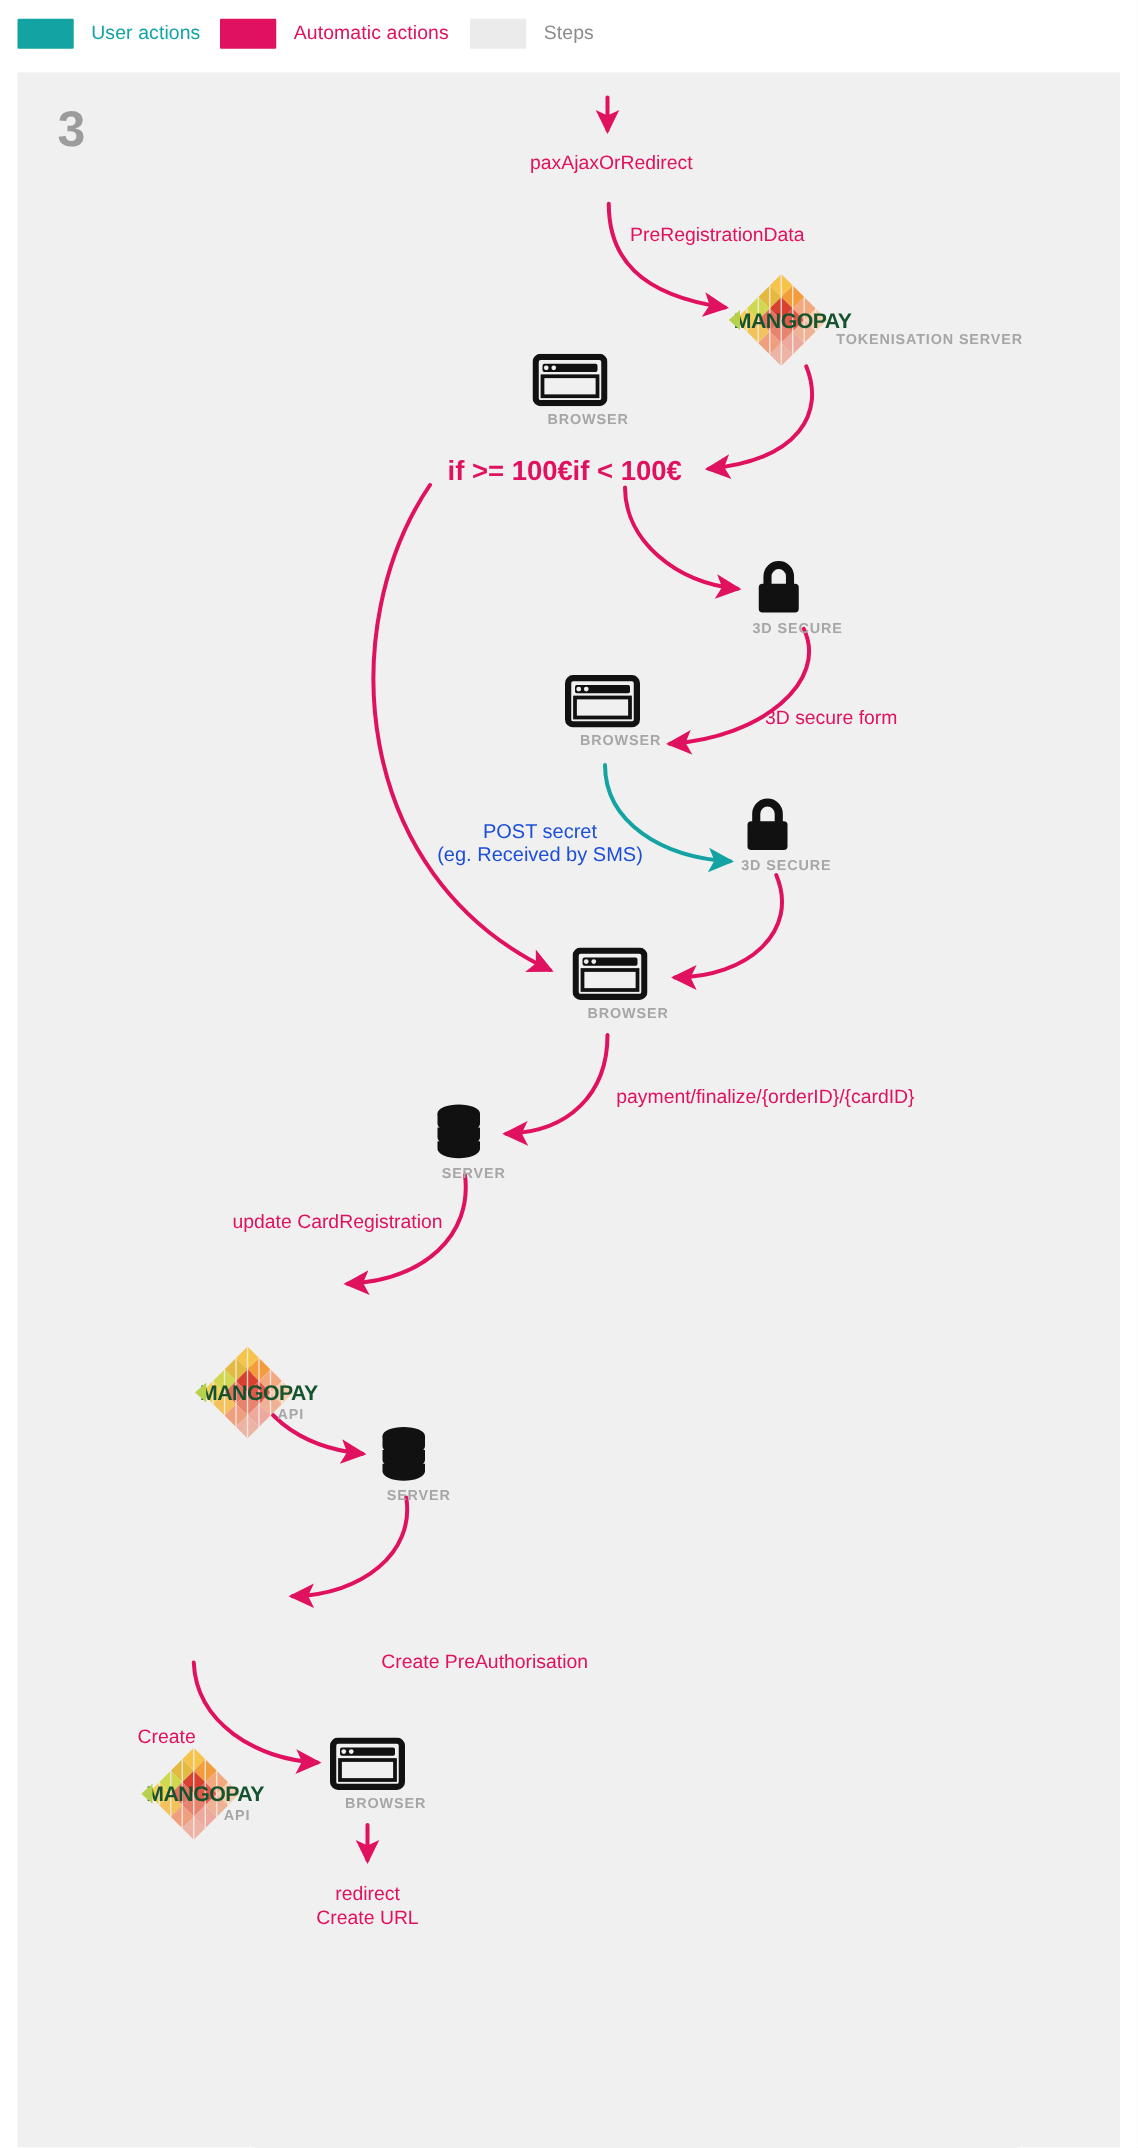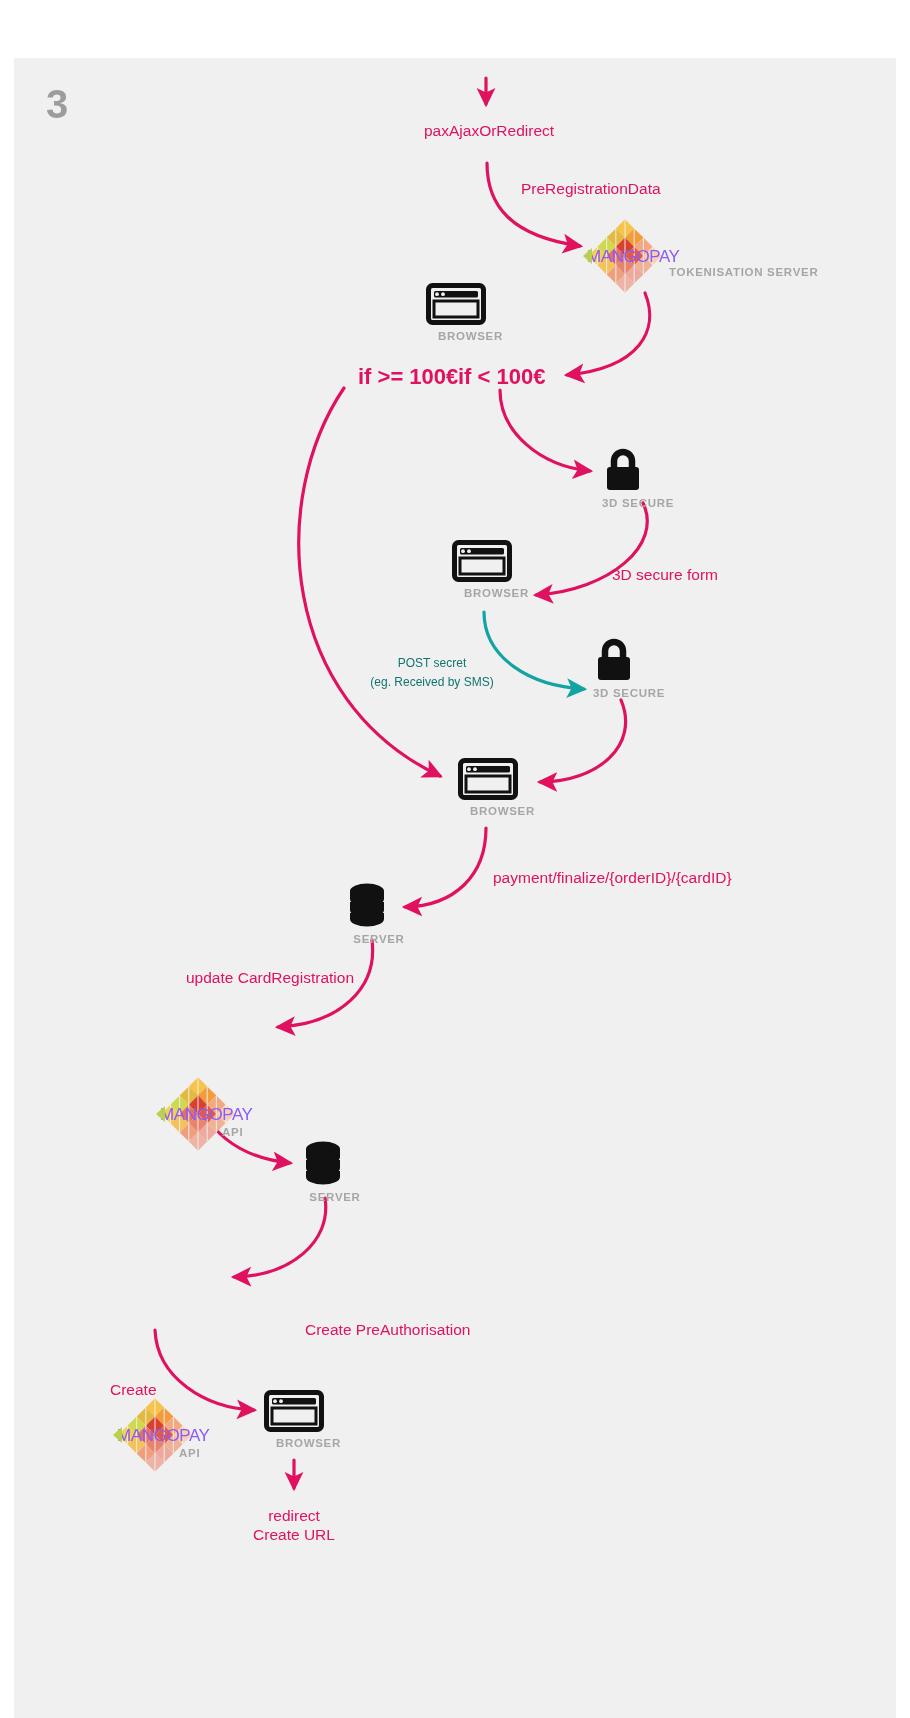--- a/index.html
+++ b/index.html
@@ -52,40 +52,58 @@
   
   .lock-ico{ display:block; }
   
   .server-ico{ display:block; }
 
   
   .mp{ position:relative; }
   .mp-diamond{ position:absolute; left:0; top:0; }
   .mp-word{
     position:absolute; left:0; width:100%;
-    text-align:center; font-weight:normal; color:#8b5cf6;
+    text-align:center; font-weight:bold; color:#14532d;
     font-family:"Liberation Sans", sans-serif;
     letter-spacing:-0.4px; line-height:1;
     white-space:nowrap;
   }
   .mp-caret{ position:absolute; }
 
   
   .lbl{ position:absolute; white-space:nowrap; line-height:1.26; }
   .lbl-auto{ color:#e0115f; font-size:15.5px; }
-  .lbl-user{ color:#0f766e; font-size:12px; }
+  .lbl-user{ color:#1d4ed8; font-size:16px; }
   .lbl-cond{ color:#e0115f; font-size:22px; font-weight:bold; }
   .lbl-sub{ position:absolute; font-size:11.5px; font-weight:bold; color:#a6a6a6; letter-spacing:.7px; white-space:nowrap;}
   .lbl-center{ text-align:center; }
 </style>
 </head>
 <body>
 
 <div id="page">
 
+  <div id="legend">
+
+    <div class="legend-item" style="left:14px; top:15px;">
+      <span class="legend-swatch" style="background:#14a3a3;"></span>
+      <span class="legend-label" style="color:#14a3a3;">User actions</span>
+    </div>
+
+    <div class="legend-item" style="left:176px; top:15px;">
+      <span class="legend-swatch" style="background:#e0115f;"></span>
+      <span class="legend-label" style="color:#e0115f;">Automatic actions</span>
+    </div>
+
+    <div class="legend-item" style="left:376px; top:15px;">
+      <span class="legend-swatch" style="background:#ebebeb;"></span>
+      <span class="legend-label" style="color:#8c8c8c;">Steps</span>
+    </div>
+
+  </div>
 
   <div id="panel">
     <div id="step-number">3</div>
   </div>
 
   <svg id="arrows" viewBox="0 0 910 1718">
     <defs>
       <marker id="ah-pink" markerWidth="7" markerHeight="7" refX="5.4" refY="3.5" orient="auto" markerUnits="strokeWidth">
         <path d="M0,0.4 L6.4,3.5 L0,6.6 L1.5,3.5 Z" fill="#e0115f"></path>
       </marker>
@@ -303,21 +321,21 @@
       <rect x="8" y="8" width="44" height="6.5" rx="1.5" fill="#111111"></rect>
       <circle cx="11" cy="11.2" r="1.9" fill="#f0f0f0"></circle>
       <circle cx="17" cy="11.2" r="1.9" fill="#f0f0f0"></circle>
       <rect x="8" y="18" width="44" height="16" fill="none" stroke="#111111" stroke-width="3"></rect>
     </svg>
     <div class="node-caption">BROWSER</div>
   </div>
 
   <div class="lbl lbl-auto" style="left:424px; top:121px;">paxAjaxOrRedirect</div>
 
-  <div class="lbl lbl-auto" style="left:521px; top:179px;">PreRegistrationData</div>
+  <div class="lbl lbl-auto" style="left:504px; top:179px;">PreRegistrationData</div>
 
   <div class="lbl lbl-cond" style="left:358px; top:363px;">if &gt;= 100€</div>
 
   <div class="lbl lbl-cond" style="left:458px; top:363px;">if &lt; 100€</div>
 
   <div class="lbl lbl-auto" style="left:612px; top:565px;">3D secure form</div>
 
   <div class="lbl lbl-user lbl-center" style="left:352px; top:656px; width:160px;">POST secret</div>
   <div class="lbl lbl-user lbl-center" style="left:332px; top:675px; width:200px;">(eg. Received by SMS)</div>
 

